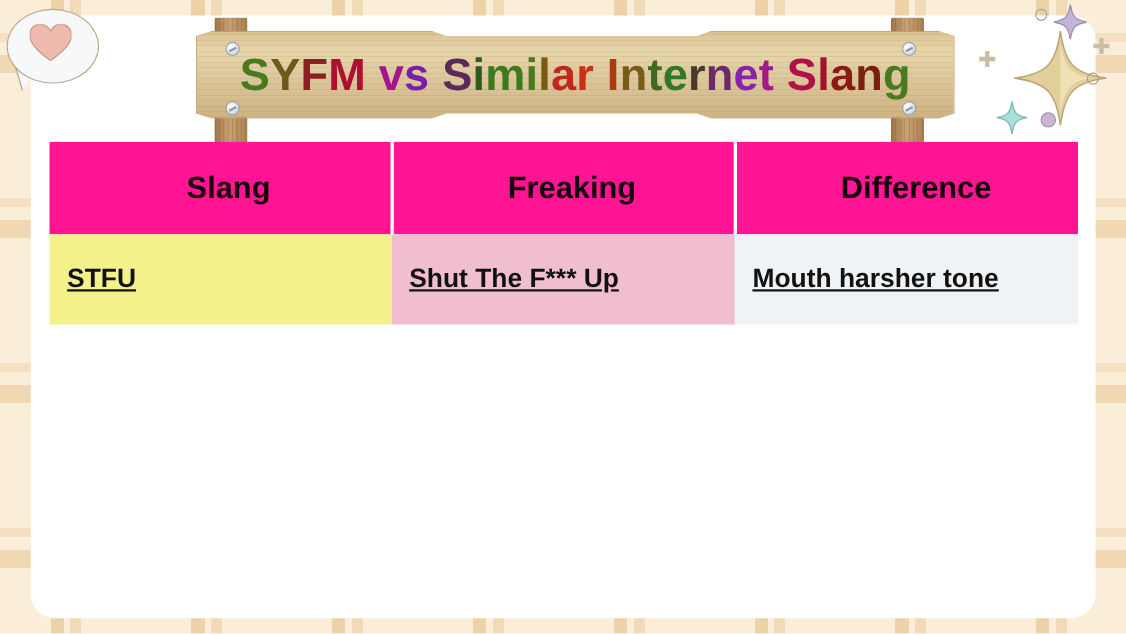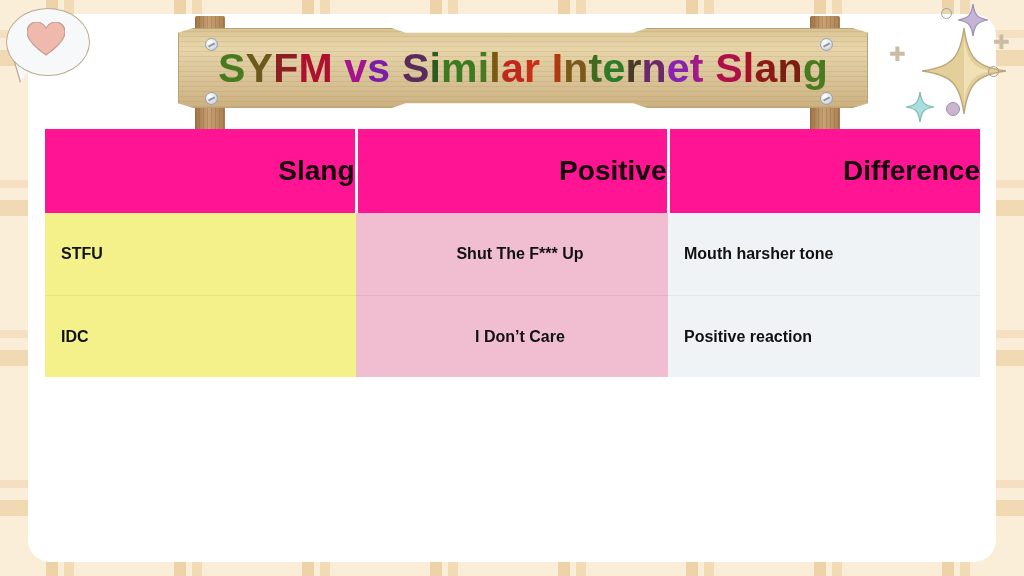--- a/index.html
+++ b/index.html
@@ -180,38 +180,39 @@
   }
   #table col.c1 { width: 311px; }
   #table col.c2 { width: 312px; }
   #table col.c3 { width: 312px; }
 
   #table th {
     background: #ff1493;
     color: #16000c;
     font-size: 28px;
     font-weight: bold;
-    text-align: right;
+    text-align: center;
     padding: 20px 0 20px 16px;
     height: 84px;
     border-right: 3px solid #ffffff;
   }
   #table th:last-child { border-right: none; }
 
   #table td {
-    font-size: 16px;
+    font-size: 24px;
     font-weight: bold;
     color: #111111;
     padding: 12px 0 12px 16px;
     height: 82px;
     vertical-align: middle;
     line-height: 1.32;
+    text-decoration: underline;
   }
   #table td.col-slang      { background: #f4f08a; border-bottom: 1px solid #e8e383; }
-  #table td.col-meaning    { background: #f0bed0; border-bottom: 1px solid #e8b2c6; text-align: center; }
+  #table td.col-meaning    { background: #f0bed0; border-bottom: 1px solid #e8b2c6; }
   #table td.col-difference { background: #f0f3f6; border-bottom: 1px solid #e2e7ec; }
   #table tr:last-child td  { border-bottom: none; }
 </style>
 </head>
 <body>
 
 <div id="stage">
 
   <div id="card"></div>
 
@@ -285,31 +286,26 @@
 
   <table id="table">
     <colgroup>
       <col class="c1">
         <col class="c2">
         <col class="c3">
     </colgroup>
     <thead>
       <tr>
         <th>Slang</th>
-        <th>Positive</th>
+        <th>Freaking</th>
         <th>Difference</th>
       </tr>
     </thead>
     <tbody id="table-body">
         <tr>
           <td class="col-slang">STFU</td>
           <td class="col-meaning">Shut The F*** Up</td>
           <td class="col-difference">Mouth harsher tone</td>
         </tr>
-        <tr>
-          <td class="col-slang">IDC</td>
-          <td class="col-meaning">I Don’t Care</td>
-          <td class="col-difference">Positive reaction</td>
-        </tr>
       </tbody>
   </table>
 
 </div>
 
 </body></html>

